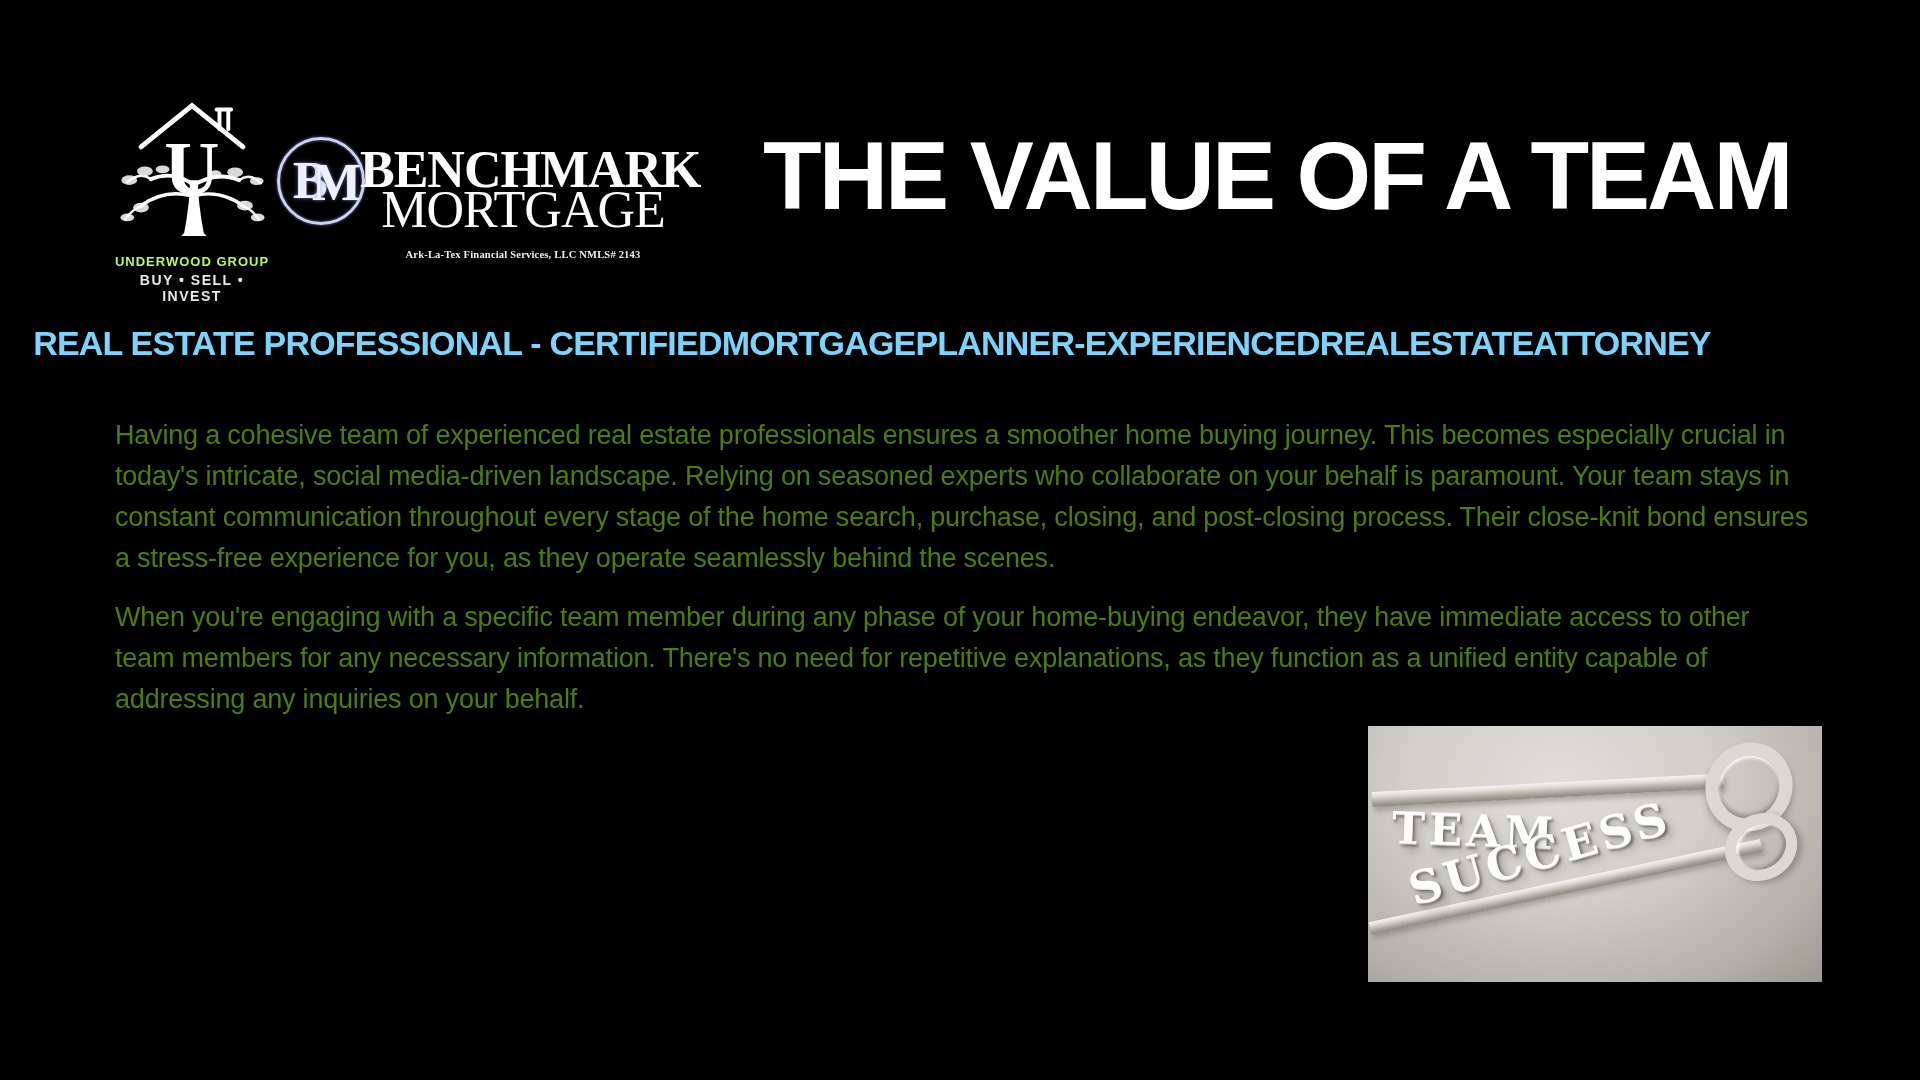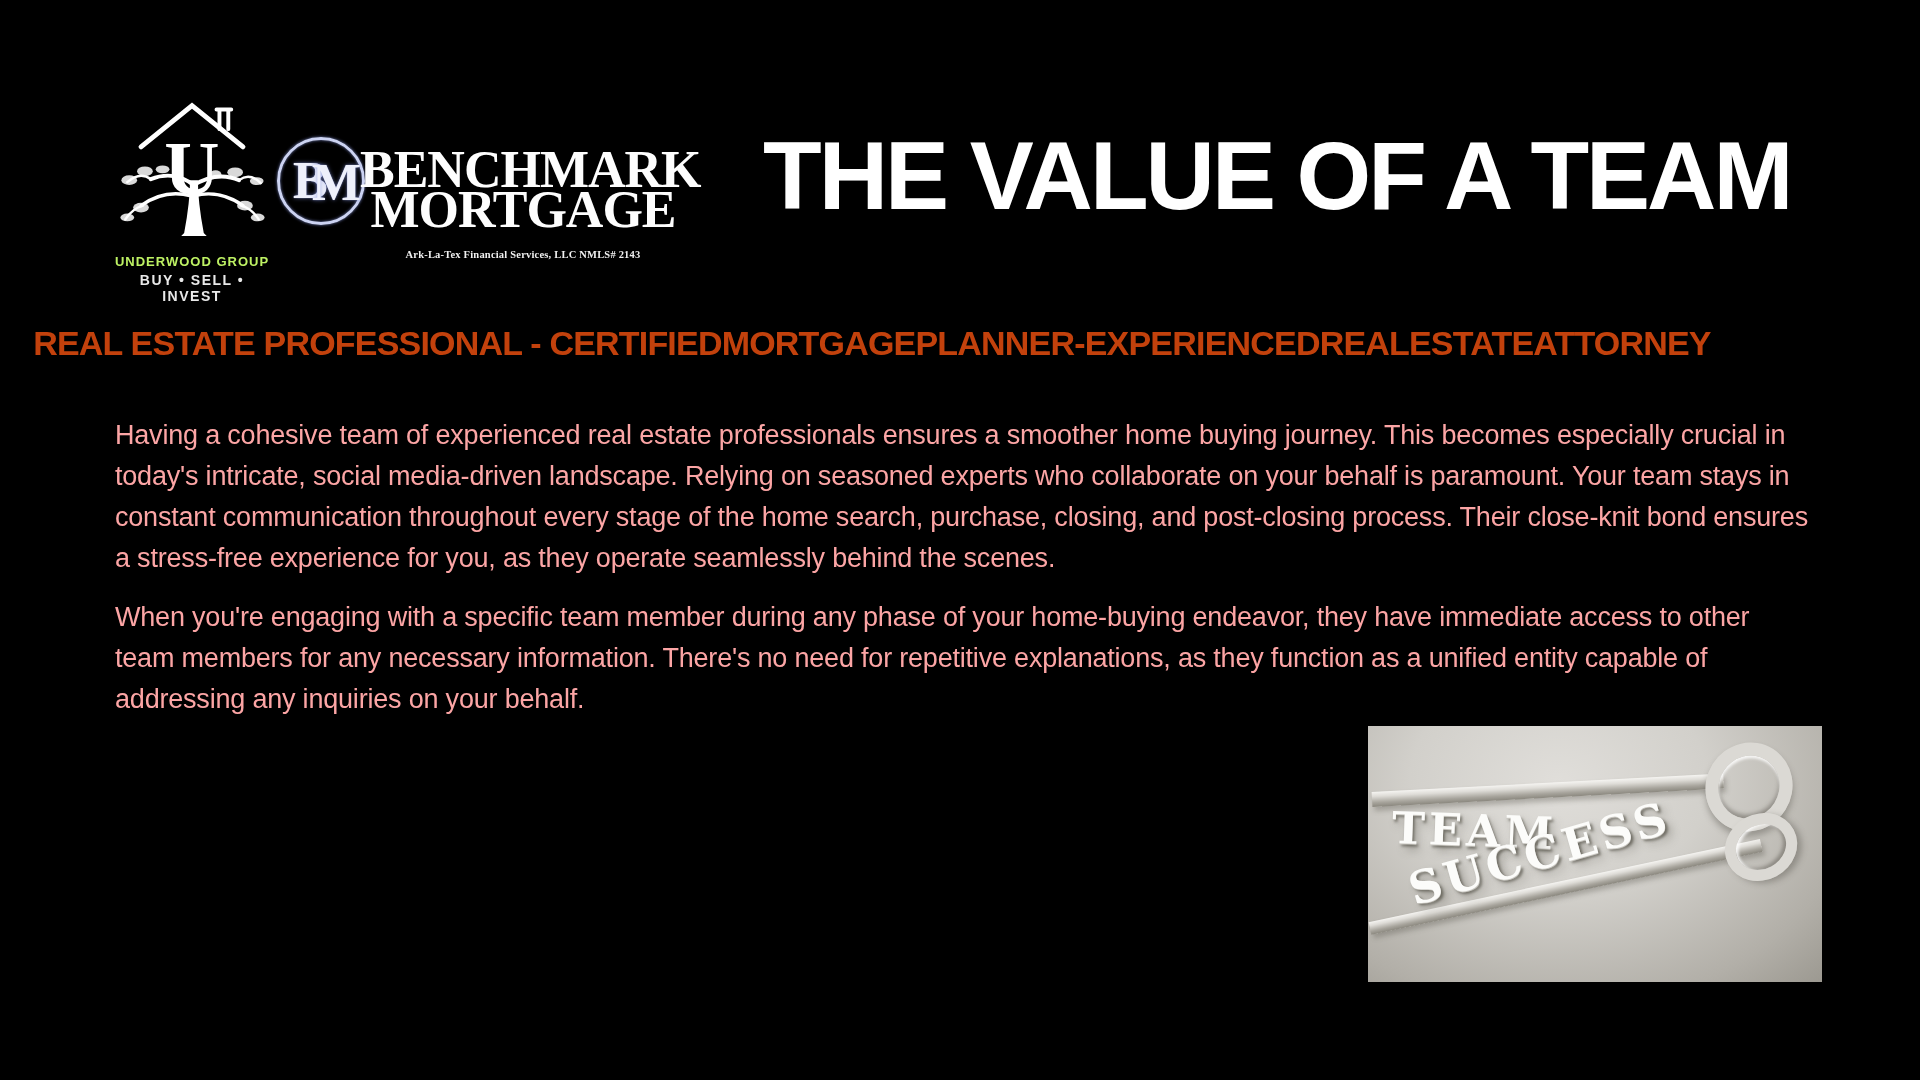--- a/index.html
+++ b/index.html
@@ -26,39 +26,39 @@
     font-size: 52px; line-height: 1; color: #eef0fb;
     text-shadow: 0 0 1px #aab4e8, 0 0 4px rgba(130,145,220,.65);
   }
   .bm-logo .bm-b { left: 13px; top: 15px; }
   .bm-logo .bm-m { left: 32px; top: 17px; }
 
   
   .bm-text { position: absolute; left: 360px; top: 150px; width: 326px; text-align: center;
              font-family: "Liberation Serif", serif; color: #fdfdfd; }
   .bm-line1 { font-size: 52px; font-weight: bold; line-height: 40px; letter-spacing: -1px; }
-  .bm-line2 { font-size: 52px; font-weight: bold; line-height: 39px; letter-spacing: -1px; }
+  .bm-line2 { font-size: 52px; font-weight: normal; line-height: 39px; letter-spacing: -1px; }
   .bm-tag   { margin-top: 20px; font-size: 10.5px; font-weight: bold; letter-spacing: .2px; color: #f0f0f0; }
 
   
   .title {
     position: absolute; left: 763px; top: 128px; width: 1090px;
     font-size: 96px; font-weight: bold; letter-spacing: -3px; line-height: 1;
     color: #fff; white-space: nowrap;
   }
   .subtitle {
     position: absolute; left: 0; top: 324px; width: 1744px; text-align: center;
-    font-size: 34px; font-weight: bold; letter-spacing: -0.8px; color: #c2410c;
+    font-size: 34px; font-weight: bold; letter-spacing: -0.8px; color: #7dd3fc;
   }
 
   
   .content { position: absolute; left: 115px; top: 415px; width: 1700px; }
   .content p {
     font-size: 27px; line-height: 41px; letter-spacing: -0.2px;
-    color: #fca5a5; margin-bottom: 18px;
+    color: #4d7c0f; margin-bottom: 18px;
   }
   .content p.p3 { width: 1250px; }
 
   
   .ts-image {
     position: absolute; left: 1368px; top: 726px; width: 454px; height: 256px;
     overflow: hidden;
     background: radial-gradient(ellipse at 42% 22%, #e0deda 0%, #d2d0cb 40%, #b2afa8 80%, #9c9991 100%);
   }
   .ts-shaft {

